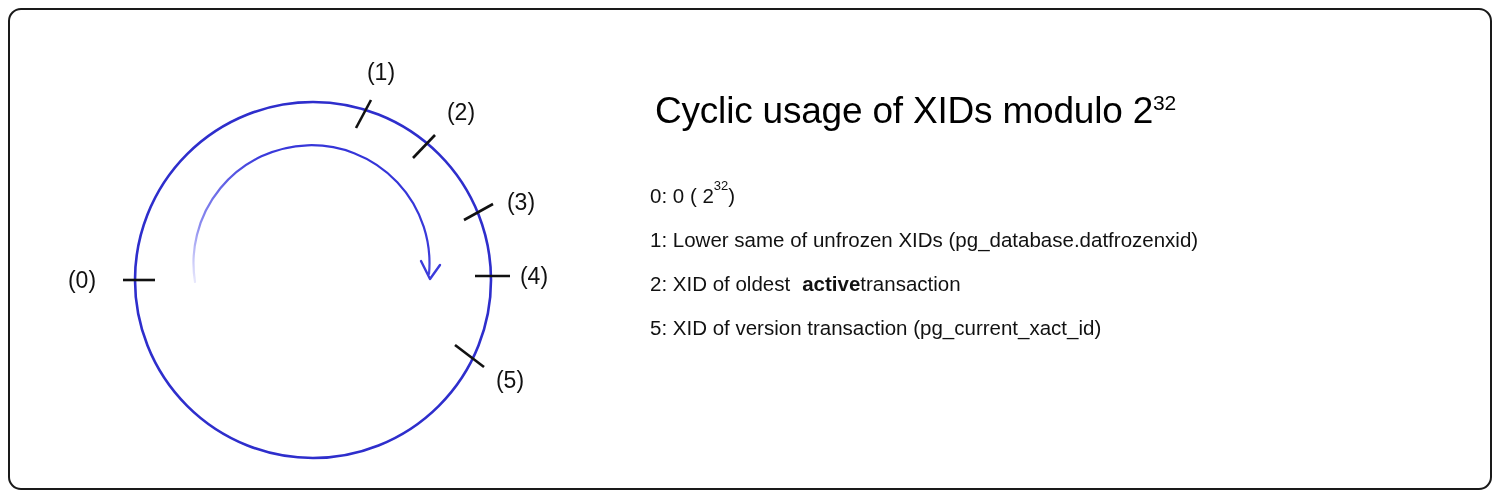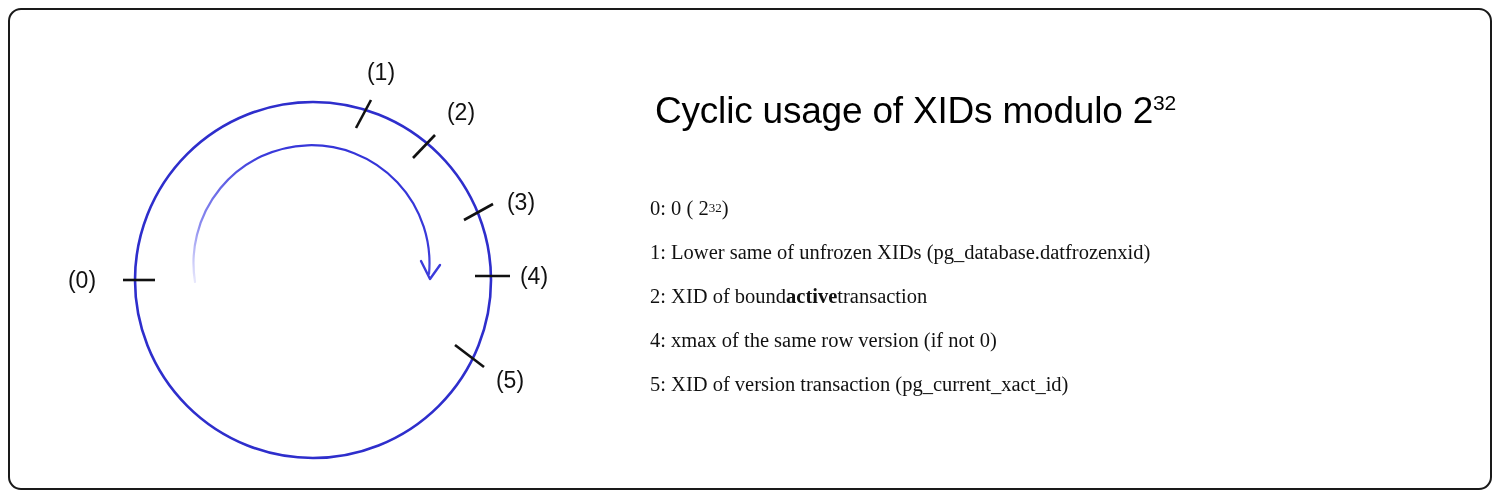--- a/index.html
+++ b/index.html
@@ -74,36 +74,36 @@
   }
   .legend {
     position: absolute;
     left: 1px;
     top: 118px;
     margin: 0;
     padding: 0;
     list-style: none;
   }
   .legend li {
-    font-family: Liberation Serif, serif;
+    font-family: Liberation Sans, sans-serif;
     font-size: 20.5px;
     color: #111111;
     line-height: 1.0;
     height: 44px;
     white-space: nowrap;
     display: flex;
-    align-items: center;
   }
   .legend li .sup {
     font-size: 13px;
     vertical-align: super;
     line-height: 0;
   }
   .legend li b {
     font-weight: 700;
+    margin-left: 12px;
   }
 </style>
 </head>
 <body>
 
 <div id="slide">
   <div class="frame">
 
     <div class="diagram">
       <svg width="570" height="465" viewBox="0 0 570 465" xmlns="http://www.w3.org/2000/svg">
@@ -163,29 +163,26 @@
             <span>0: 0 ( 2</span>
             <span class="sup">32</span>
             <span> )</span>
           </li>
 
         <li>
             <span>1: Lower same of unfrozen XIDs (pg_database.datfrozenxid)</span>
           </li>
 
         <li>
-            <span>2: XID of bound </span>
+            <span>2: XID of oldest </span>
             <b>active</b>
             <span> transaction</span>
           </li>
 
 
-        <li>
-            <span>4: xmax of the same row version (if not 0)</span>
-          </li>
 
         <li>
             <span>5: XID of version transaction (pg_current_xact_id)</span>
           </li>
       </ul>
     </div>
 
   </div>
 </div>
 

